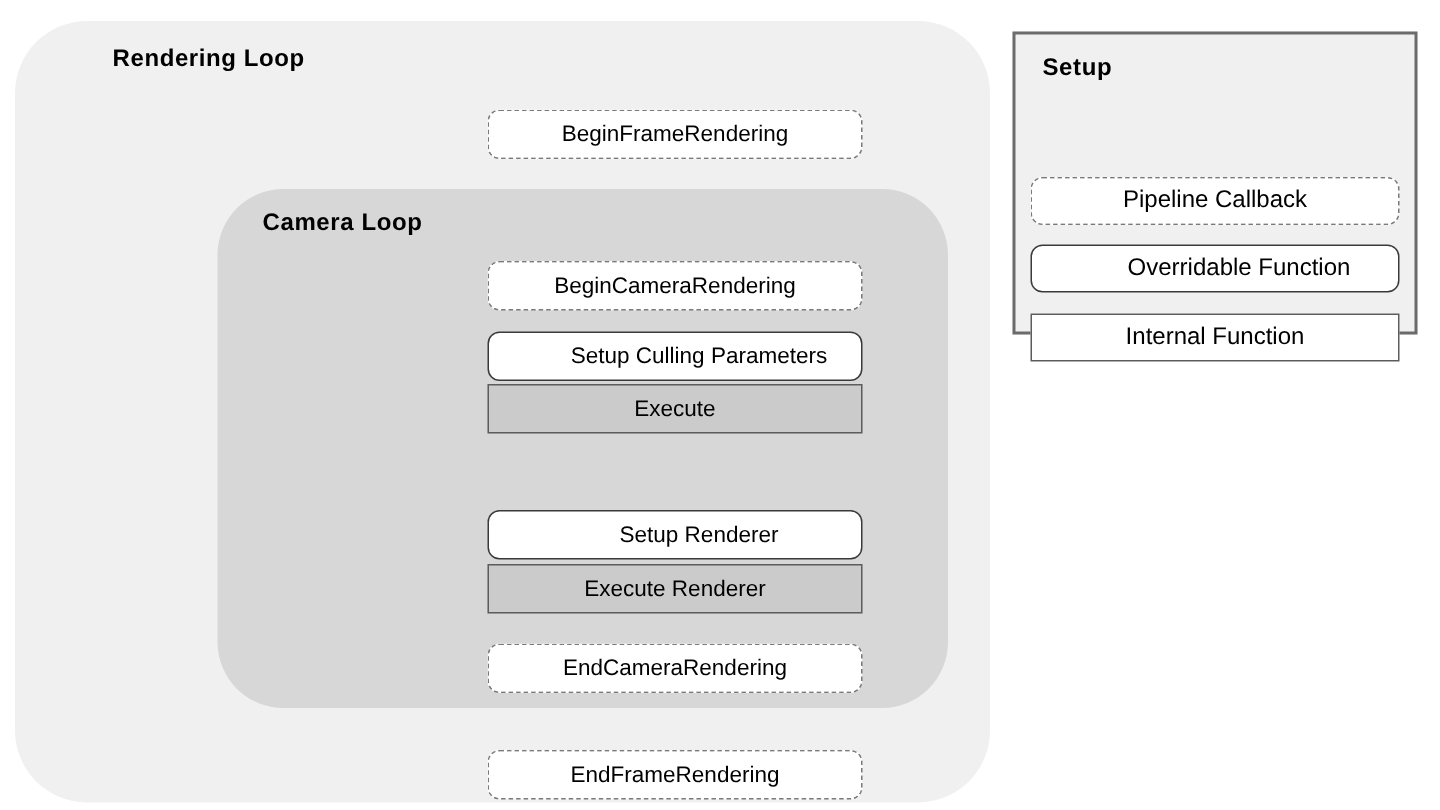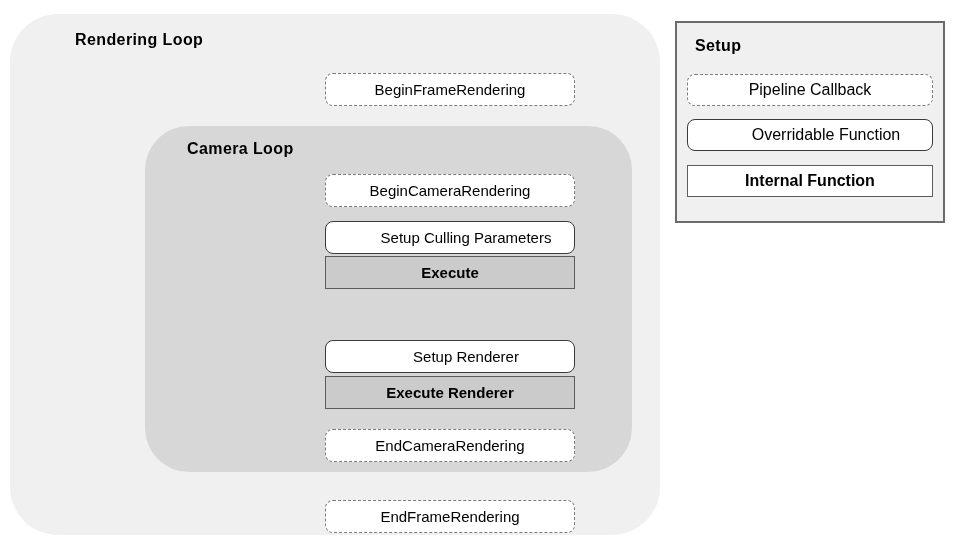--- a/index.html
+++ b/index.html
@@ -40,21 +40,21 @@
     position: absolute;
     left: 135px;
     top: 112px;
     width: 487px;
     height: 346px;
     background: #d7d7d7;
     border-radius: 44px;
   }
   .camera-loop-title {
     position: absolute;
-    left: 42px;
+    left: 30px;
     top: 14px;
     font-size: 16px;
     font-weight: bold;
     letter-spacing: 0.4px;
     white-space: nowrap;
   }
   
   .node {
     position: absolute;
     left: 325px;
@@ -74,21 +74,20 @@
   }
   .type-overridable-function {
     border: 1px solid #3a3a3a;
     border-radius: 8px;
     padding-left: 32px;
   }
   .type-internal-function {
     background: #cbcbcb;
     border: 1px solid #5c5c5c;
     border-radius: 0;
-    font-weight: bold;
   }
   
   .legend {
     position: absolute;
     left: 675px;
     top: 21px;
     width: 270px;
     height: 202px;
     box-sizing: border-box;
     background: #f0f0f0;
@@ -107,20 +106,21 @@
     left: 10px;
     width: 246px;
     height: 32px;
     box-sizing: border-box;
     display: flex;
     align-items: center;
     justify-content: center;
     font-size: 16px;
     background: #ffffff;
     white-space: nowrap;
+    margin-top: 44px;
   }
 </style>
 </head>
 <body>
 
 <div class="canvas">
 
   <div class="rendering-loop">
     <div class="rendering-loop-title">Rendering Loop</div>
 

